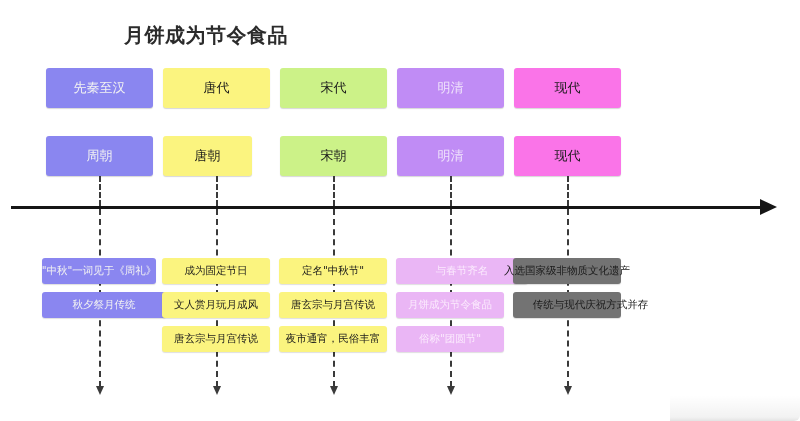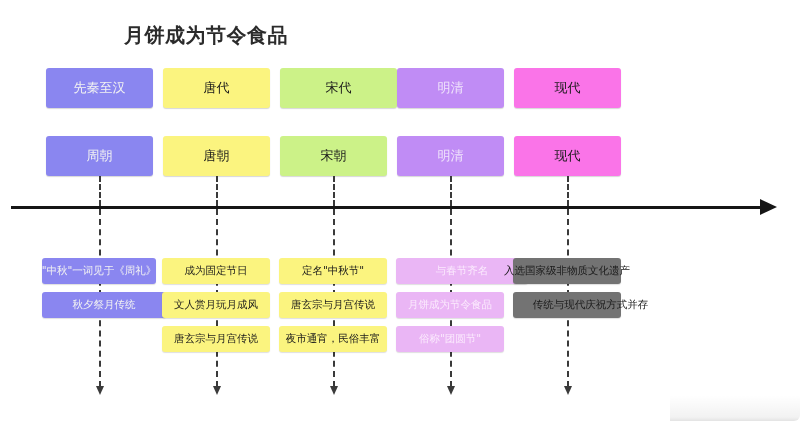--- a/index.html
+++ b/index.html
@@ -109,34 +109,34 @@
 <div id="canvas">
 
   <div id="title">月饼成为节令食品</div>
 
   <div class="box era-box c-purpleblue" style="left:46px;  top:68px; width:107px;">
     <span>先秦至汉</span>
   </div>
   <div class="box era-box c-yellow" style="left:163px; top:68px; width:107px;">
     <span>唐代</span>
   </div>
-  <div class="box era-box c-green" style="left:280px; top:68px; width:117px;">
+  <div class="box era-box c-green" style="left:280px; top:68px; width:107px;">
     <span>宋代</span>
   </div>
   <div class="box era-box c-violet" style="left:397px; top:68px; width:107px;">
     <span>明清</span>
   </div>
   <div class="box era-box c-magenta" style="left:514px; top:68px; width:107px;">
     <span>现代</span>
   </div>
 
   <div class="box era-box row2 c-purpleblue" style="left:46px;  top:136px; width:107px;">
     <span>周朝</span>
   </div>
-  <div class="box era-box row2 c-yellow" style="left:163px; top:136px; width:107px;align-items:center;">
+  <div class="box era-box row2 c-yellow" style="left:163px; top:136px; width:89px;align-items:center;">
     <span>唐朝</span>
   </div>
   <div class="box era-box row2 c-green" style="left:280px; top:136px; width:107px;justify-content:center;">
     <span>宋朝</span>
   </div>
   <div class="box era-box row2 c-violet" style="left:397px; top:136px; width:107px;">
     <span>明清</span>
   </div>
   <div class="box era-box row2 c-magenta" style="left:514px; top:136px; width:107px;">
     <span>现代</span>

